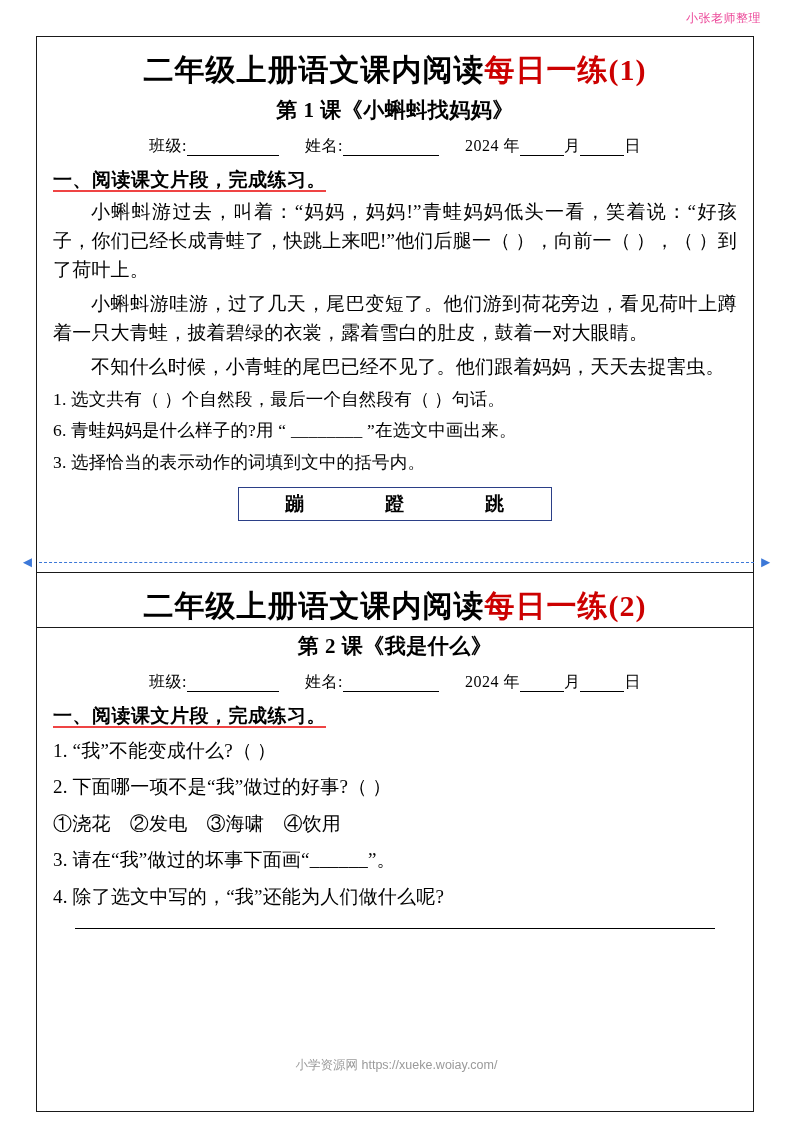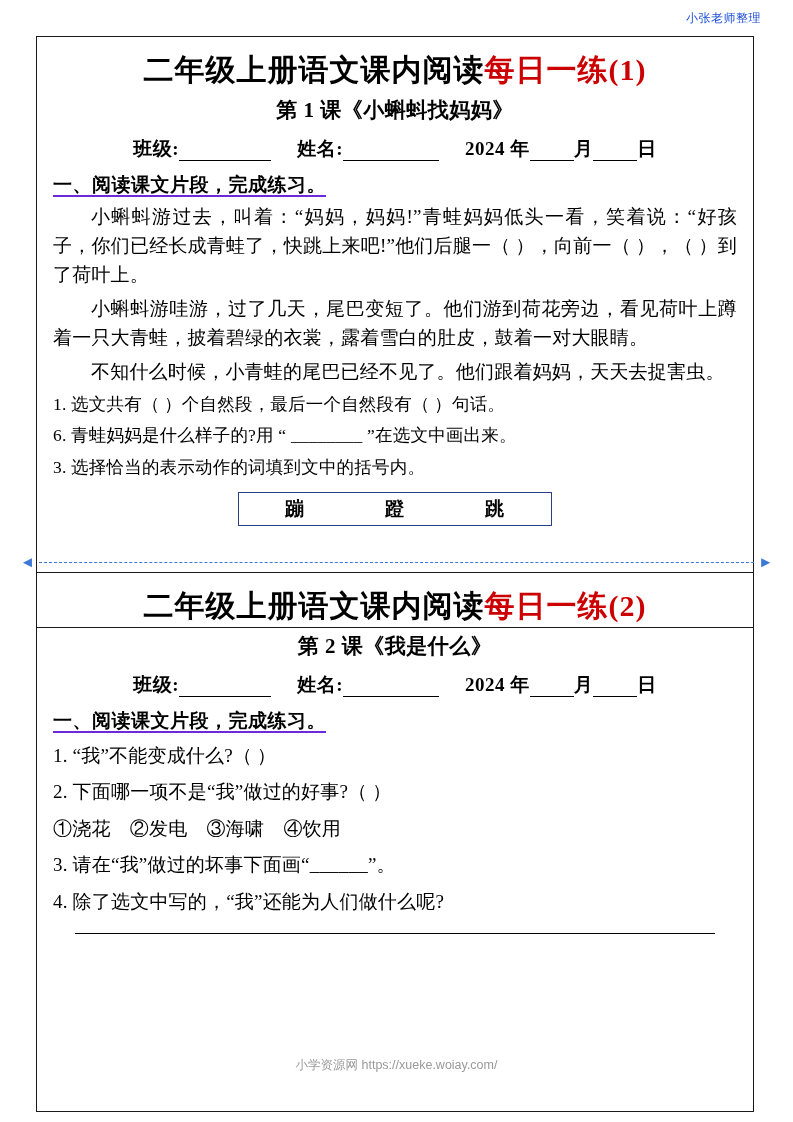--- a/index.html
+++ b/index.html
@@ -20,21 +20,21 @@
     height: 1122px;
     position: relative;
     box-sizing: border-box;
     padding: 0;
   }
   .watermark-top {
     position: absolute;
     top: 10px;
     right: 32px;
     font-size: 12px;
-    color: #1d4ed8;
+    color: #ec4899;
     font-family: Liberation Sans, sans-serif;
     letter-spacing: 0.5px;
   }
   .worksheet {
     position: absolute;
     left: 36px;
     width: 718px;
     border: 1.6px solid #1a1a1a;
     box-sizing: border-box;
     padding: 12px 16px 10px 16px;
@@ -60,41 +60,41 @@
     font-size: 21px;
     font-weight: bold;
     margin-top: 8px;
     letter-spacing: 0.5px;
   }
 
   .info-row {
     display: flex;
     align-items: flex-start;
     justify-content: center;
-    font-size: 19px;
-    font-weight: bold;
+    font-size: 16px;
+    font-weight: normal;
     margin-top: 12px;
     letter-spacing: 0.5px;
   }
   .info-row .seg { white-space: nowrap; }
   .ul { display: inline-block; border-bottom: 1.3px solid #000; }
   .ul-90 { width: 92px; }
   .ul-95 { width: 96px; }
   .ul-45 { width: 44px; }
   .gap-lg { display: inline-block; width: 26px; }
 
   .section-head {
     font-size: 19px;
     font-weight: bold;
     margin-top: 10px;
     letter-spacing: 0.5px;
     position: relative;
   }
   .section-head .wavy {
-    border-bottom: 2px solid #6d28d9;
+    border-bottom: 2px solid #ef4444;
   }
 
   .para {
     font-size: 19px;
     line-height: 1.55;
     text-indent: 2em;
     margin-top: 4px;
     text-align: justify;
     letter-spacing: 0.2px;
   }

